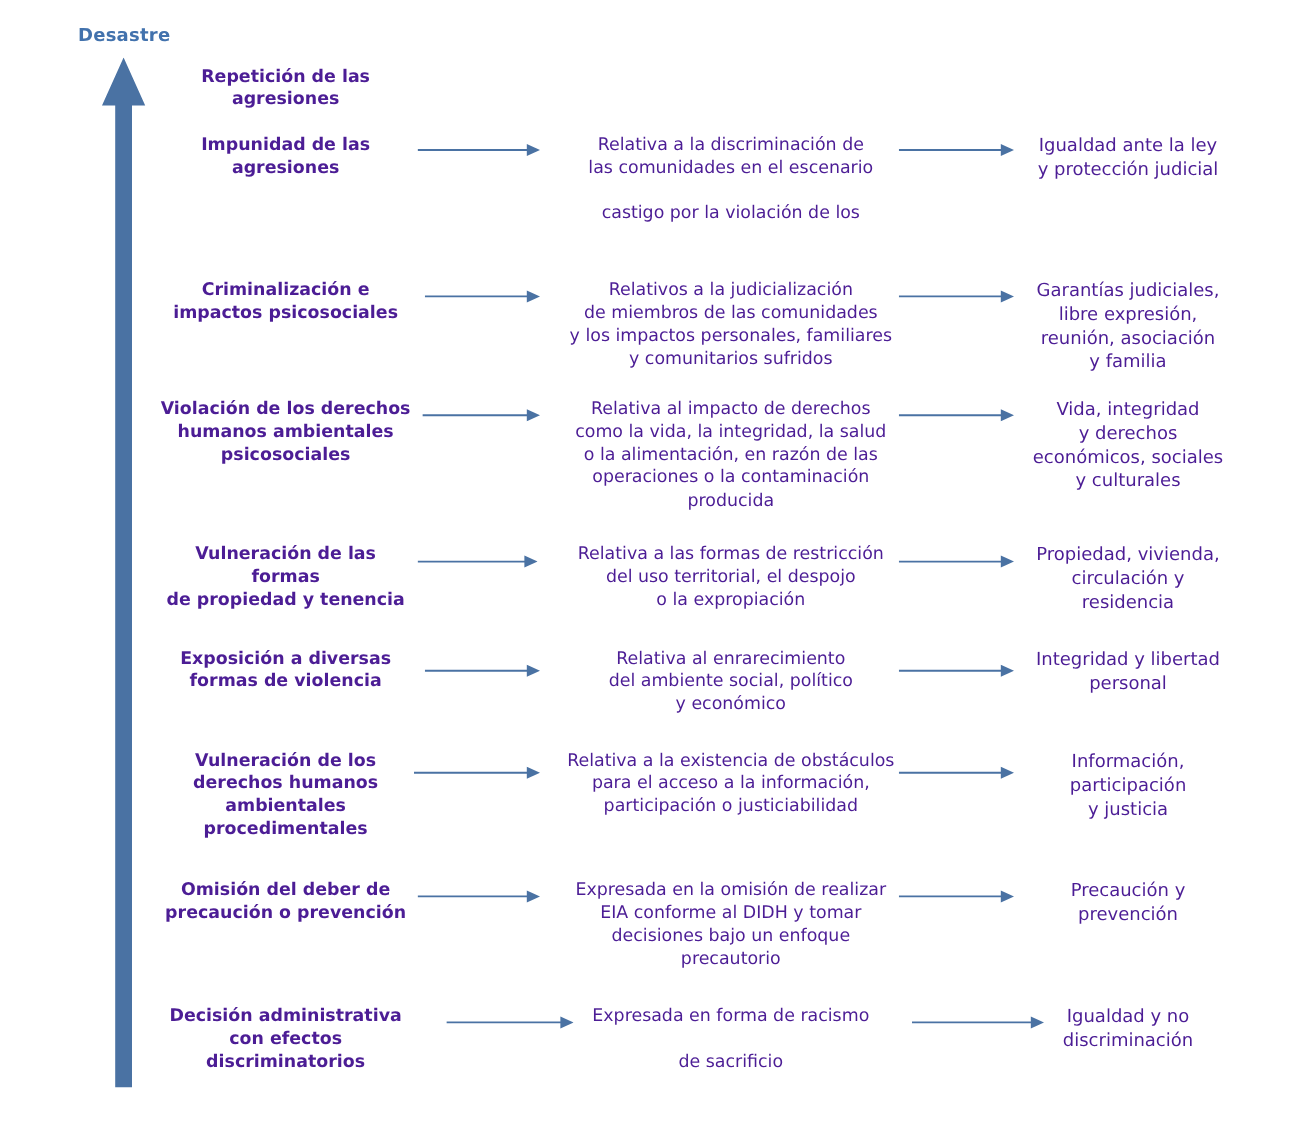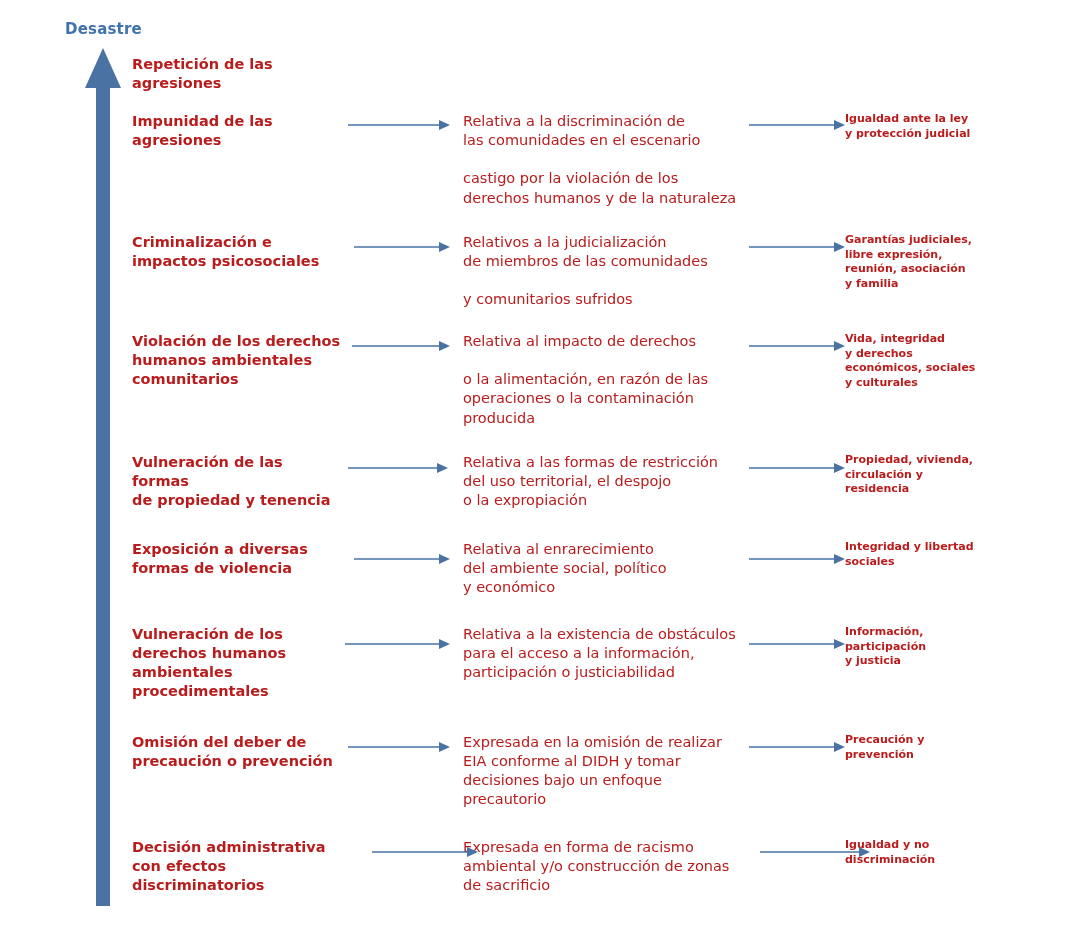--- a/index.html
+++ b/index.html
@@ -44,44 +44,44 @@
 
   
   .row {
     position: absolute;
     left: 0;
     width: 1090px;
   }
 
   .col {
     position: absolute;
-    text-align: left;
-    color: #b91c1c;
+    text-align: center;
+    color: #4c1d95;
     line-height: 1.32;
   }
 
   .col-cause {
     left: 132px;
     width: 212px;
     font-size: 14.5px;
     font-weight: bold;
   }
 
   .col-desc {
     left: 463px;
     width: 292px;
     font-size: 14.5px;
     font-weight: normal;
   }
 
   .col-right {
     left: 845px;
     width: 190px;
-    font-size: 11px;
-    font-weight: bold;
+    font-size: 15px;
+    font-weight: normal;
   }
 
   
   .arrow {
     position: absolute;
     height: 14px;
   }
   .arrow svg { display: block; }
 </style>
 </head>
@@ -98,56 +98,56 @@
   </div>
 
   <div class="axis-label" id="axis-label-bottom">Riesgo</div>
 
   <div id="rows">
       <div class="row" style="top: 55px;">
         <div class="col col-cause"><span class="ln">Repetición de las</span><br><span class="ln">agresiones</span></div>
       </div>
       <div class="row" style="top: 112px;">
         <div class="col col-cause"><span class="ln">Impunidad de las</span><br><span class="ln">agresiones</span></div>
-        <div class="col col-desc"><span class="ln">Relativa a la discriminación de</span><br><span class="ln">las comunidades en el escenario</span><br><br><span class="ln">castigo por la violación de los</span><br><span class="ln">derechos humanos y de la naturaleza</span></div>
+        <div class="col col-desc"><span class="ln">Relativa a la discriminación de</span><br><span class="ln">las comunidades en el escenario</span><br><br><span class="ln">castigo por la violación de los</span><br></div>
         <div class="col col-right"><span class="ln">Igualdad ante la ley</span><br><span class="ln">y protección judicial</span></div>
       </div>
       <div class="row" style="top: 233px;">
         <div class="col col-cause"><span class="ln">Criminalización e</span><br><span class="ln">impactos psicosociales</span></div>
-        <div class="col col-desc"><span class="ln">Relativos a la judicialización</span><br><span class="ln">de miembros de las comunidades</span><br><br><span class="ln">y comunitarios sufridos</span></div>
+        <div class="col col-desc"><span class="ln">Relativos a la judicialización</span><br><span class="ln">de miembros de las comunidades</span><br><span class="ln">y los impactos personales, familiares</span><br><span class="ln">y comunitarios sufridos</span></div>
         <div class="col col-right"><span class="ln">Garantías judiciales,</span><br><span class="ln">libre expresión,</span><br><span class="ln">reunión, asociación</span><br><span class="ln">y familia</span></div>
       </div>
       <div class="row" style="top: 332px;">
-        <div class="col col-cause"><span class="ln">Violación de los derechos</span><br><span class="ln">humanos ambientales</span><br><span class="ln">comunitarios</span></div>
-        <div class="col col-desc"><span class="ln">Relativa al impacto de derechos</span><br><br><span class="ln">o la alimentación, en razón de las</span><br><span class="ln">operaciones o la contaminación</span><br><span class="ln">producida</span></div>
+        <div class="col col-cause"><span class="ln">Violación de los derechos</span><br><span class="ln">humanos ambientales</span><br><span class="ln">psicosociales</span></div>
+        <div class="col col-desc"><span class="ln">Relativa al impacto de derechos</span><br><span class="ln">como la vida, la integridad, la salud</span><br><span class="ln">o la alimentación, en razón de las</span><br><span class="ln">operaciones o la contaminación</span><br><span class="ln">producida</span></div>
         <div class="col col-right"><span class="ln">Vida, integridad</span><br><span class="ln">y derechos</span><br><span class="ln">económicos, sociales</span><br><span class="ln">y culturales</span></div>
       </div>
       <div class="row" style="top: 453px;">
         <div class="col col-cause"><span class="ln">Vulneración de las formas</span><br><span class="ln">de propiedad y tenencia</span></div>
         <div class="col col-desc"><span class="ln">Relativa a las formas de restricción</span><br><span class="ln">del uso territorial, el despojo</span><br><span class="ln">o la expropiación</span></div>
         <div class="col col-right"><span class="ln">Propiedad, vivienda,</span><br><span class="ln">circulación y</span><br><span class="ln">residencia</span></div>
       </div>
       <div class="row" style="top: 540px;">
         <div class="col col-cause"><span class="ln">Exposición a diversas</span><br><span class="ln">formas de violencia</span></div>
         <div class="col col-desc"><span class="ln">Relativa al enrarecimiento</span><br><span class="ln">del ambiente social, político</span><br><span class="ln">y económico</span></div>
-        <div class="col col-right"><span class="ln">Integridad y libertad</span><br><span class="ln">sociales</span></div>
+        <div class="col col-right"><span class="ln">Integridad y libertad</span><br><span class="ln">personal</span></div>
       </div>
       <div class="row" style="top: 625px;">
         <div class="col col-cause"><span class="ln">Vulneración de los</span><br><span class="ln">derechos humanos</span><br><span class="ln">ambientales</span><br><span class="ln">procedimentales</span></div>
         <div class="col col-desc"><span class="ln">Relativa a la existencia de obstáculos</span><br><span class="ln">para el acceso a la información,</span><br><span class="ln">participación o justiciabilidad</span></div>
         <div class="col col-right"><span class="ln">Información,</span><br><span class="ln">participación</span><br><span class="ln">y justicia</span></div>
       </div>
       <div class="row" style="top: 733px;">
         <div class="col col-cause"><span class="ln">Omisión del deber de</span><br><span class="ln">precaución o prevención</span></div>
         <div class="col col-desc"><span class="ln">Expresada en la omisión de realizar</span><br><span class="ln">EIA conforme al DIDH y tomar</span><br><span class="ln">decisiones bajo un enfoque</span><br><span class="ln">precautorio</span></div>
         <div class="col col-right"><span class="ln">Precaución y</span><br><span class="ln">prevención</span></div>
       </div>
       <div class="row" style="top: 838px;">
         <div class="col col-cause"><span class="ln">Decisión administrativa</span><br><span class="ln">con efectos</span><br><span class="ln">discriminatorios</span></div>
-        <div class="col col-desc"><span class="ln">Expresada en forma de racismo</span><br><span class="ln">ambiental y/o construcción de zonas</span><br><span class="ln">de sacrificio</span></div>
+        <div class="col col-desc"><span class="ln">Expresada en forma de racismo</span><br><br><span class="ln">de sacrificio</span></div>
         <div class="col col-right"><span class="ln">Igualdad y no</span><br><span class="ln">discriminación</span></div>
       </div>
     </div>
 
 <div class="arrow" style="left: 348px; top: 118px; width: 102px; position: absolute;">
       <svg width="102" height="14" viewBox="0 0 102 14" xmlns="http://www.w3.org/2000/svg">
         <line x1="0" y1="7" x2="92" y2="7" stroke="#4a72a3" stroke-width="1.6"></line>
         <polygon points="91,2 102,7 91,12" fill="#4a72a3"></polygon>
       </svg>
     </div>

